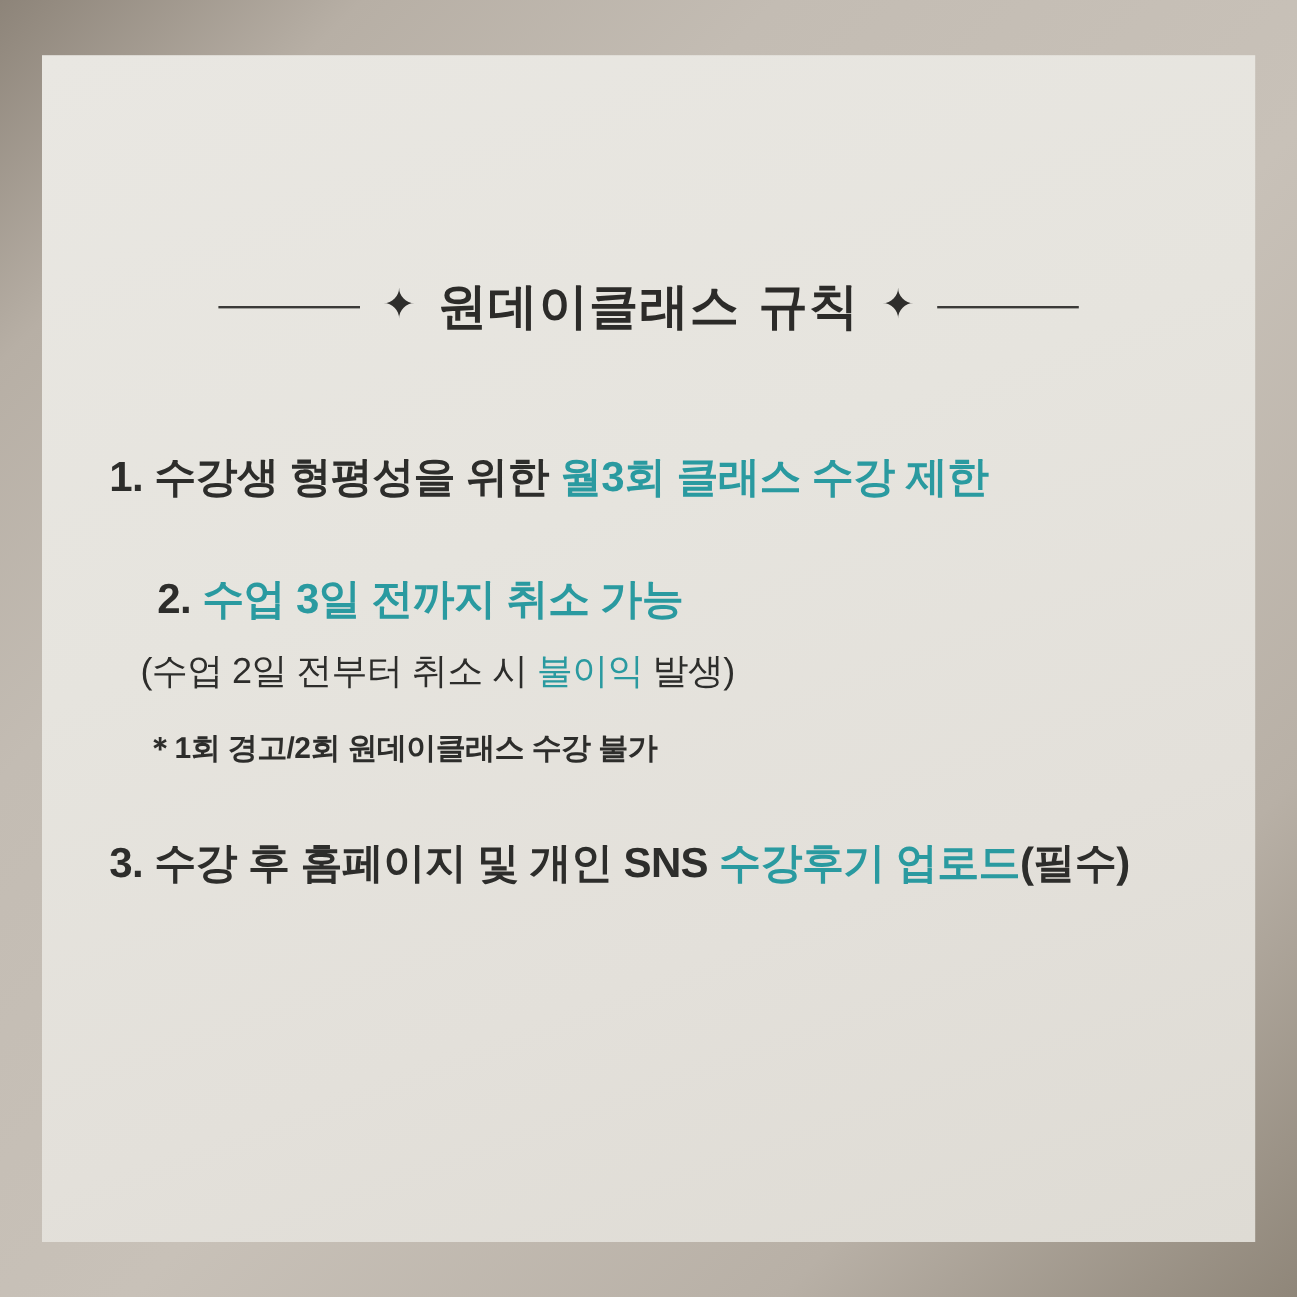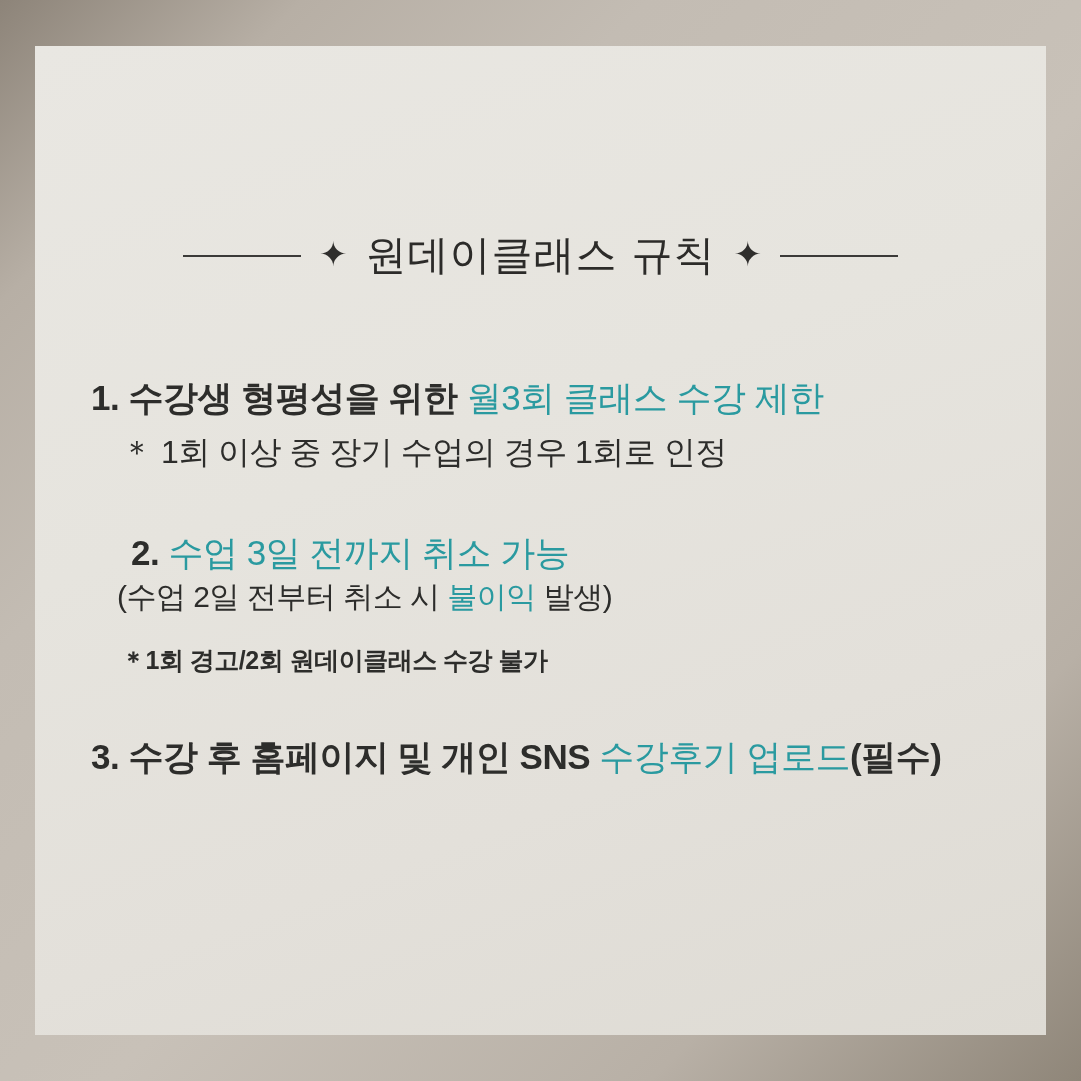--- a/index.html
+++ b/index.html
@@ -49,21 +49,21 @@
   }
   .spark {
     font-size: 34px;
     line-height: 1;
     color: #2f2e2c;
     position: relative;
     top: -2px;
   }
   .title-text {
     font-family: "DejaVu Serif", serif;
-    font-weight: 400;
+    font-weight: 700;
     font-size: 41px;
     letter-spacing: 1px;
     color: #2c2b29;
     white-space: nowrap;
   }
 
   
   .body {
     position: absolute;
     top: 330px;
@@ -93,21 +93,21 @@
     line-height: 1.3;
     margin-top: 12px;
     padding-left: 30px;
     white-space: nowrap;
   }
   .line-sub2 {
     font-size: 30px;
     font-weight: 400;
     letter-spacing: -0.5px;
     line-height: 1.3;
-    margin-top: 2px;
+    margin-top: 18px;
     padding-left: 26px;
     white-space: nowrap;
   }
   .line-note {
     font-size: 25px;
     font-weight: 700;
     letter-spacing: -0.5px;
     margin-top: 28px;
     padding-left: 30px;
     white-space: nowrap;
@@ -116,21 +116,21 @@
     font-size: 26px;
     font-weight: 400;
     letter-spacing: -0.5px;
     margin-top: 14px;
     text-align: right;
     padding-right: 40px;
     white-space: nowrap;
   }
 
   .accent { color: #2a9aa0; }
-  .accent-b { color: #2a9aa0; font-weight: 400; }
+  .accent-b { color: #2a9aa0; font-weight: 700; }
   .underline-accent {
     color: #2a9aa0;
     border-bottom: 2px solid #2a9aa0;
     padding-bottom: 1px;
   }
   .num { font-weight: 700; }
 
   .rule2-heading { margin-top: 4px; margin-left: 40px; }
 
   #r3 .line-sub { padding-left: 26px; font-size: 33px; }
@@ -149,21 +149,20 @@
       <span class="rule-line"></span>
     </div>
 
     <div class="body">
 
       <div class="rule-block" id="r1">
         <div class="line-main">
           <span class="num">1.</span>
           <span>수강생 형평성을 위한 </span><span class="accent-b">월3회 클래스 수강 제한</span>
         </div>
-        <div class="line-sub">＊ 1회 이상 중 장기 수업의 경우 1회로 인정</div>
       </div>
 
       <div class="rule-block" id="r2">
         <div class="line-main rule2-heading">
           <span class="num">2.</span>
           <span class="accent-b">수업 3일 전까지 취소 가능</span>
         </div>
         <div class="line-sub2">
           <span>(수업 2일 전부터 취소 시 </span><span class="accent">불이익</span><span> 발생)</span>
         </div>

